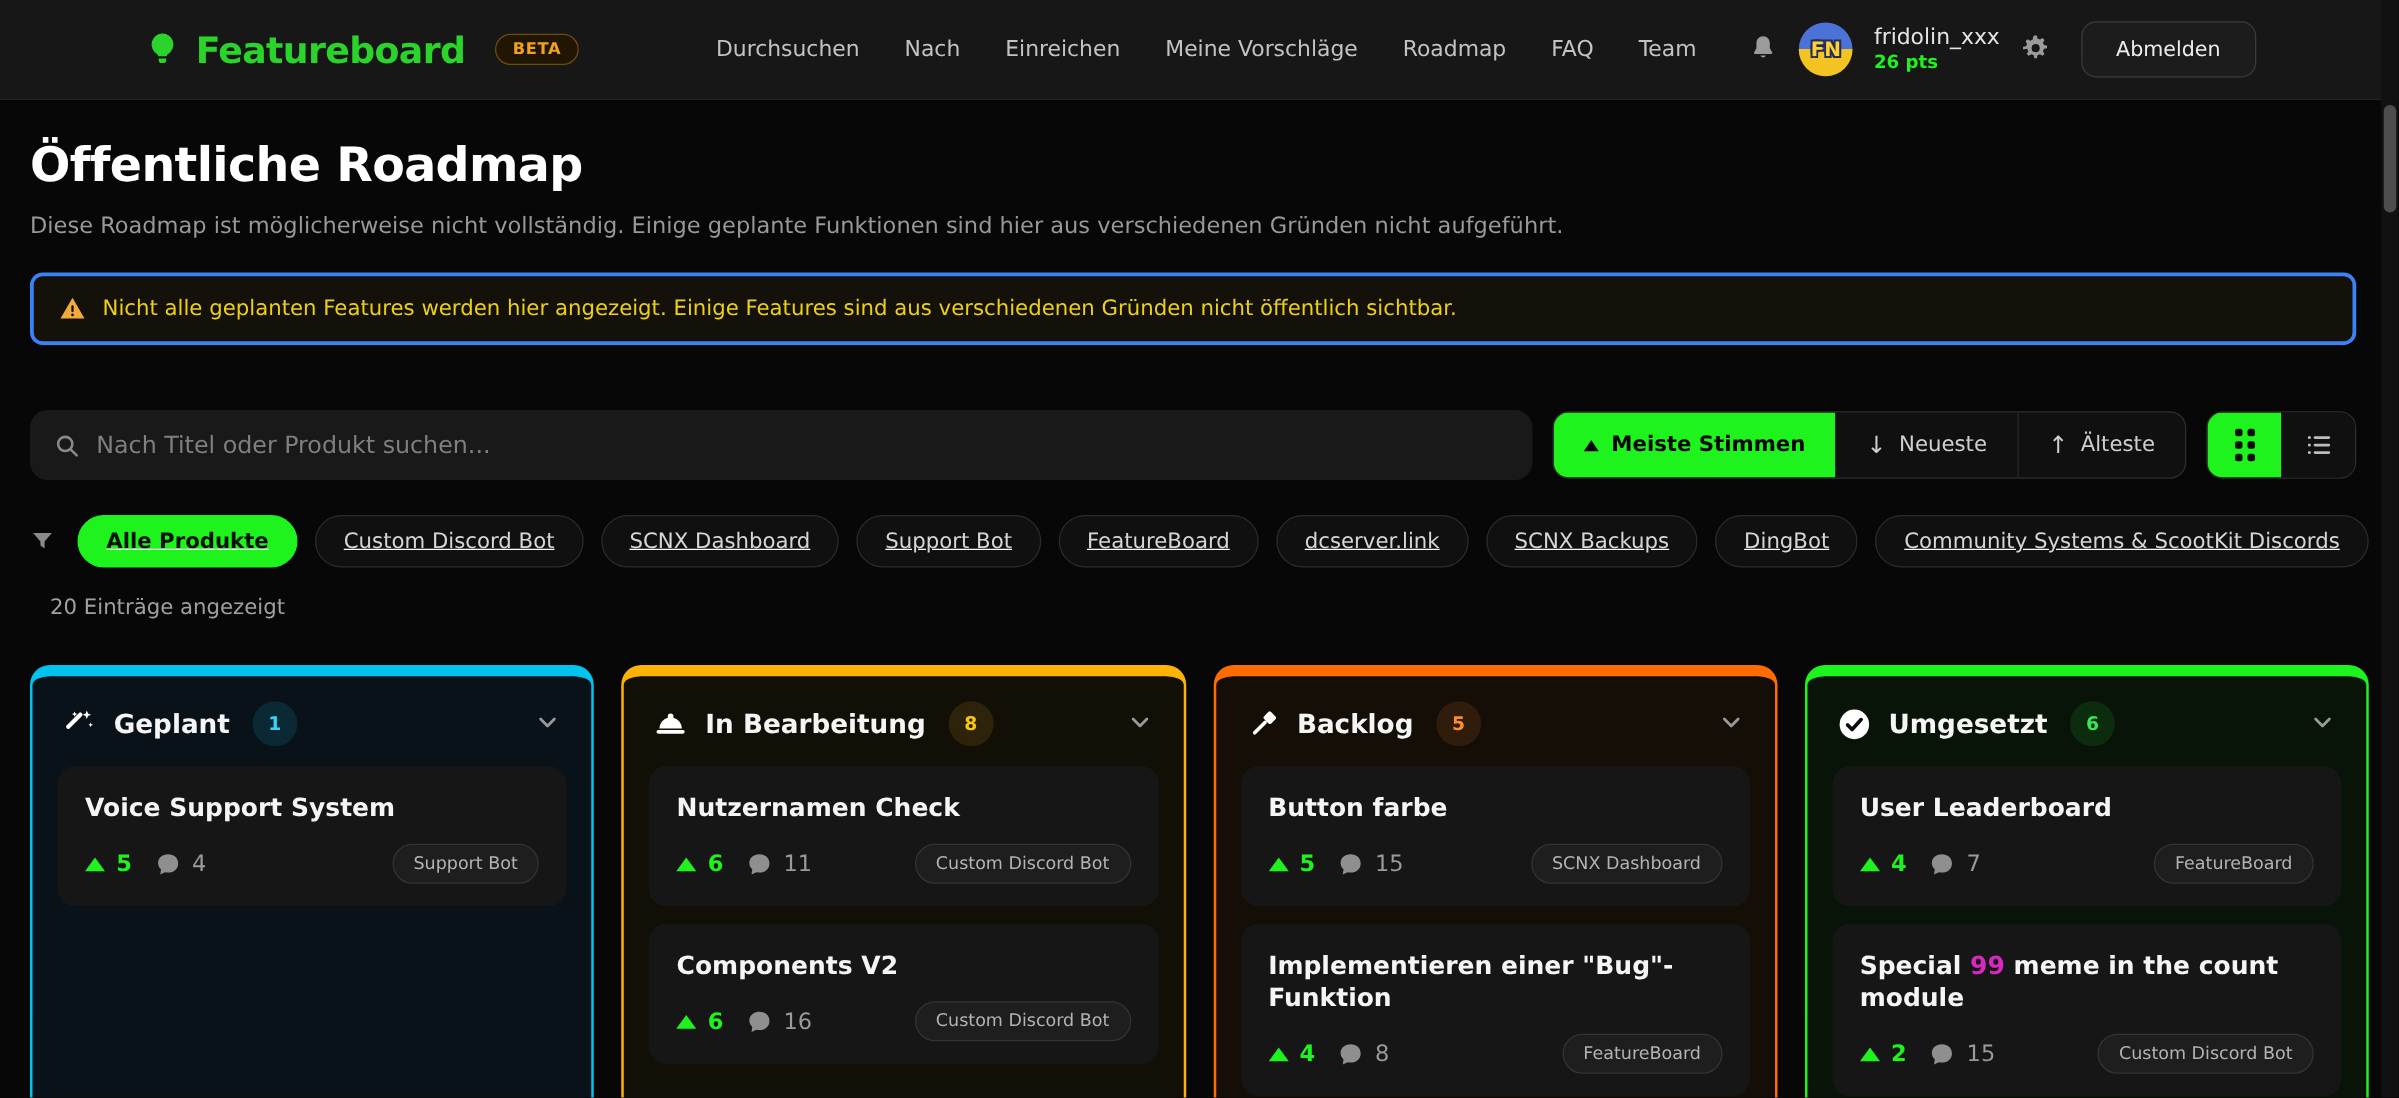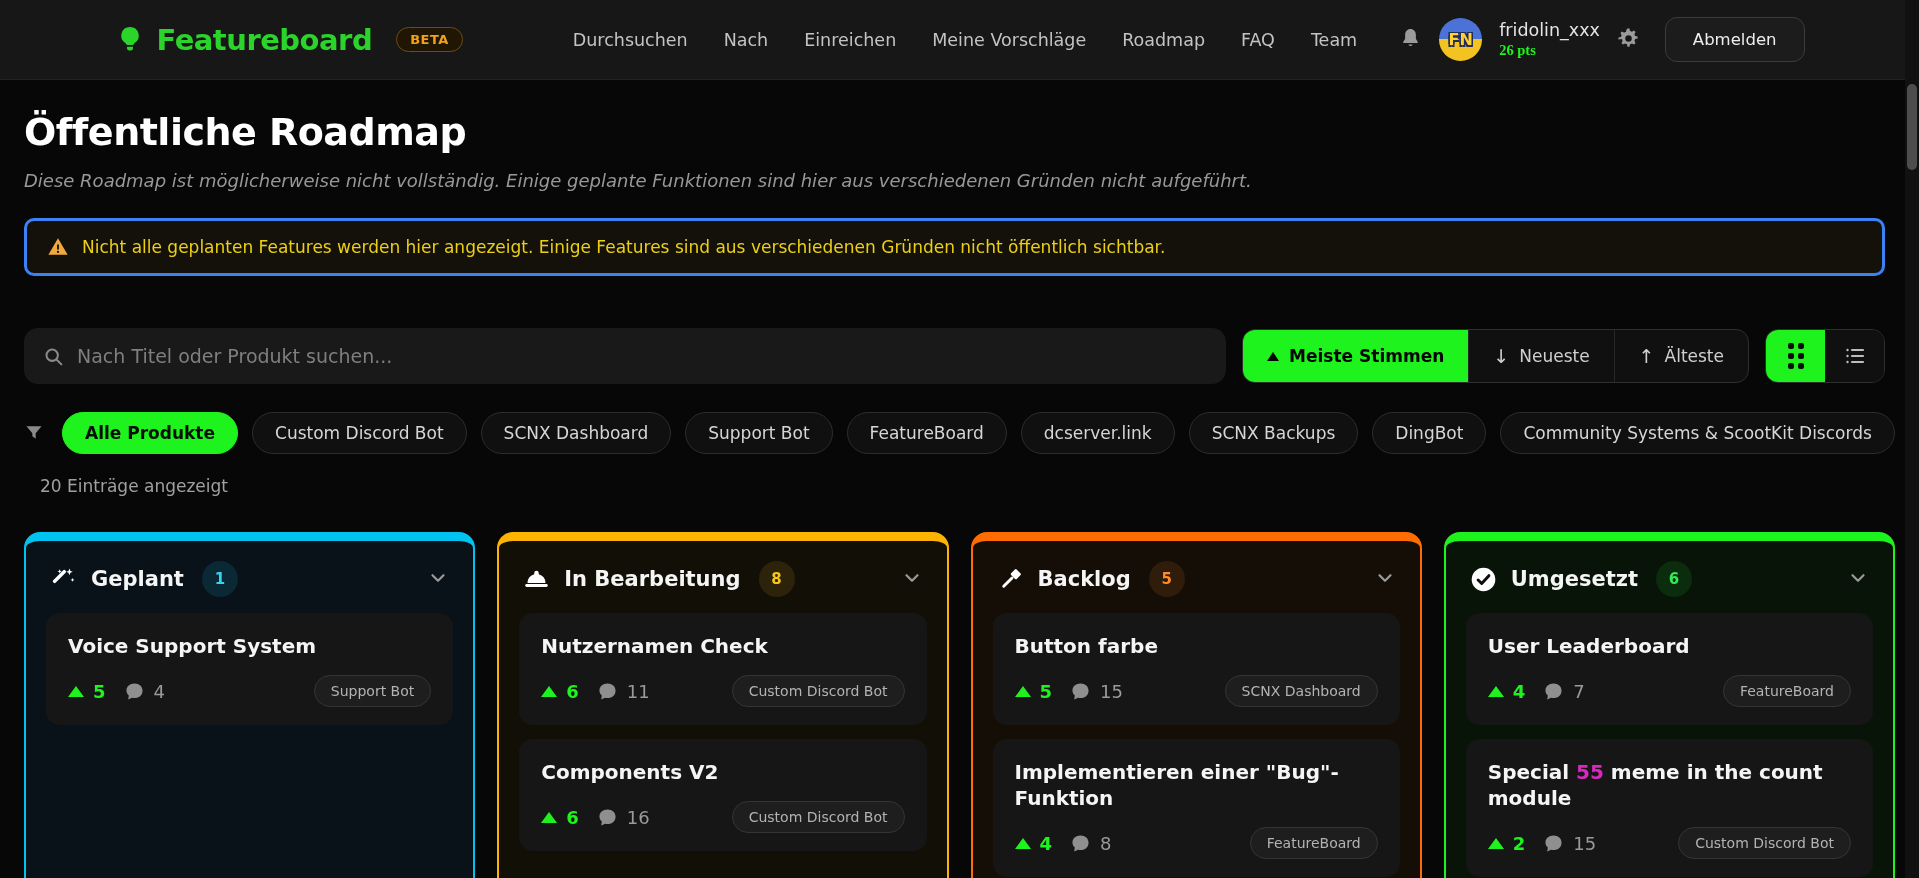--- a/index.html
+++ b/index.html
@@ -47,38 +47,38 @@
   .avatar {
     width: 43px; height: 43px; border-radius: 50%;
     background: linear-gradient(180deg, #4b72d6 0 50%, #f2c321 50% 100%);
     display: flex; align-items: center; justify-content: center;
     font-size: 16px; font-weight: 800; color: #ffd232;
     text-shadow: -1.5px -1.5px 0 #232d55, 1.5px -1.5px 0 #232d55, -1.5px 1.5px 0 #232d55, 1.5px 1.5px 0 #232d55;
     flex: none;
   }
   .user-meta { display: flex; flex-direction: column; line-height: 1.25; }
   .user-name { font-size: 17.5px; color: #e4e4e4; }
-  .user-points { font-size: 14.5px; font-weight: 700; color: var(--accent); font-family: Liberation Serif, serif; }
+  .user-points { font-size: 14.5px; font-weight: 700; color: var(--accent); }
   .logout-btn {
     margin-left: 8px;
     background: #1c1c1c;
     border: 1px solid #3c3c3c;
     color: #ededed;
     font-size: 16.5px;
     font-family: inherit;
     padding: 12px 27px;
     border-radius: 12px;
     cursor: pointer;
   }
 
   
   .main { padding: 24px 24px 0; }
   .page-title { font-size: 38px; font-weight: 800; letter-spacing: -0.5px; margin: 6px 0 16px; }
   .page-subtitle { font-size: 22px; color: #a6a6a6; margin-bottom: 15px; }
-  .page-disclaimer { font-size: 18px; font-style: italic; color: #989898; margin-bottom: 27px; }
+  .page-disclaimer { font-size: 18px; color: #989898; margin-bottom: 27px; }
 
   .warning-banner {
     display: flex; align-items: center; gap: 13px;
     border: 3px solid #3b82f6;
     background: #14110a;
     color: #ecd013;
     border-radius: 10px;
     padding: 15px 20px;
     font-size: 17px;
     margin-bottom: 52px;
@@ -119,21 +119,21 @@
 
   .view-toggle {
     display: flex; height: 54px; flex: none;
     border: 1px solid #2e2e2e; border-radius: 13px; overflow: hidden;
   }
   .view-btn { width: 59px; display: flex; align-items: center; justify-content: center; background: #101010; border: none; cursor: pointer; }
   .view-btn.active { background: var(--accent); }
   .grid-dots { display: grid; grid-template-columns: repeat(2, 6px); gap: 4px; }
   .grid-dots span { width: 6px; height: 6px; border-radius: 2px; background: #061006; }
 
-  .filters-row { display: flex; align-items: center; gap: 14px; margin-bottom: 22px; }
+  .filters-row { display: flex; align-items: center; gap: 14px; margin-bottom: 22px; text-decoration: underline; }
   .pill {
     padding: 10px 22px; border-radius: 999px;
     background: #101010; border: 1px solid #2c2c2c;
     color: #d6d6d6; font-size: 17px; font-family: inherit;
     cursor: pointer; white-space: nowrap;
   }
   .pill.active { background: var(--accent); color: #051005; font-weight: 700; border-color: var(--accent); }
 
   .results-count { font-size: 17px; color: #a0a0a0; margin: 0 0 36px 16px; }
 
@@ -469,21 +469,21 @@
               <span class="bubble">
                 <svg width="21" height="21" viewBox="0 0 24 24" fill="#8f8f8f">
                   <path d="M12 2.8C6.6 2.8 2.8 6.3 2.8 10.8c0 2.3 1 4.3 2.7 5.7l-.7 4.7 4.5-2c.85.2 1.75.3 2.7.3 5.4 0 9.2-3.5 9.2-8.4S17.4 2.8 12 2.8Z"></path>
                 </svg>
               </span>
               <span class="comment-num">7</span>
               <span class="card-tag">FeatureBoard</span>
             </div>
           </div>
           <div class="card">
-            <div class="card-title"><span>Special </span><span class="mark" style="--mark-color: #d828c0;">55</span><span> meme in the count module</span></div>
+            <div class="card-title"><span>Special </span><span class="mark" style="--mark-color: #d828c0;">99</span><span> meme in the count module</span></div>
             <div class="card-meta">
               <span class="vote-tri"></span>
               <span class="vote-num">2</span>
               <span class="bubble">
                 <svg width="21" height="21" viewBox="0 0 24 24" fill="#8f8f8f">
                   <path d="M12 2.8C6.6 2.8 2.8 6.3 2.8 10.8c0 2.3 1 4.3 2.7 5.7l-.7 4.7 4.5-2c.85.2 1.75.3 2.7.3 5.4 0 9.2-3.5 9.2-8.4S17.4 2.8 12 2.8Z"></path>
                 </svg>
               </span>
               <span class="comment-num">15</span>
               <span class="card-tag">Custom Discord Bot</span>

